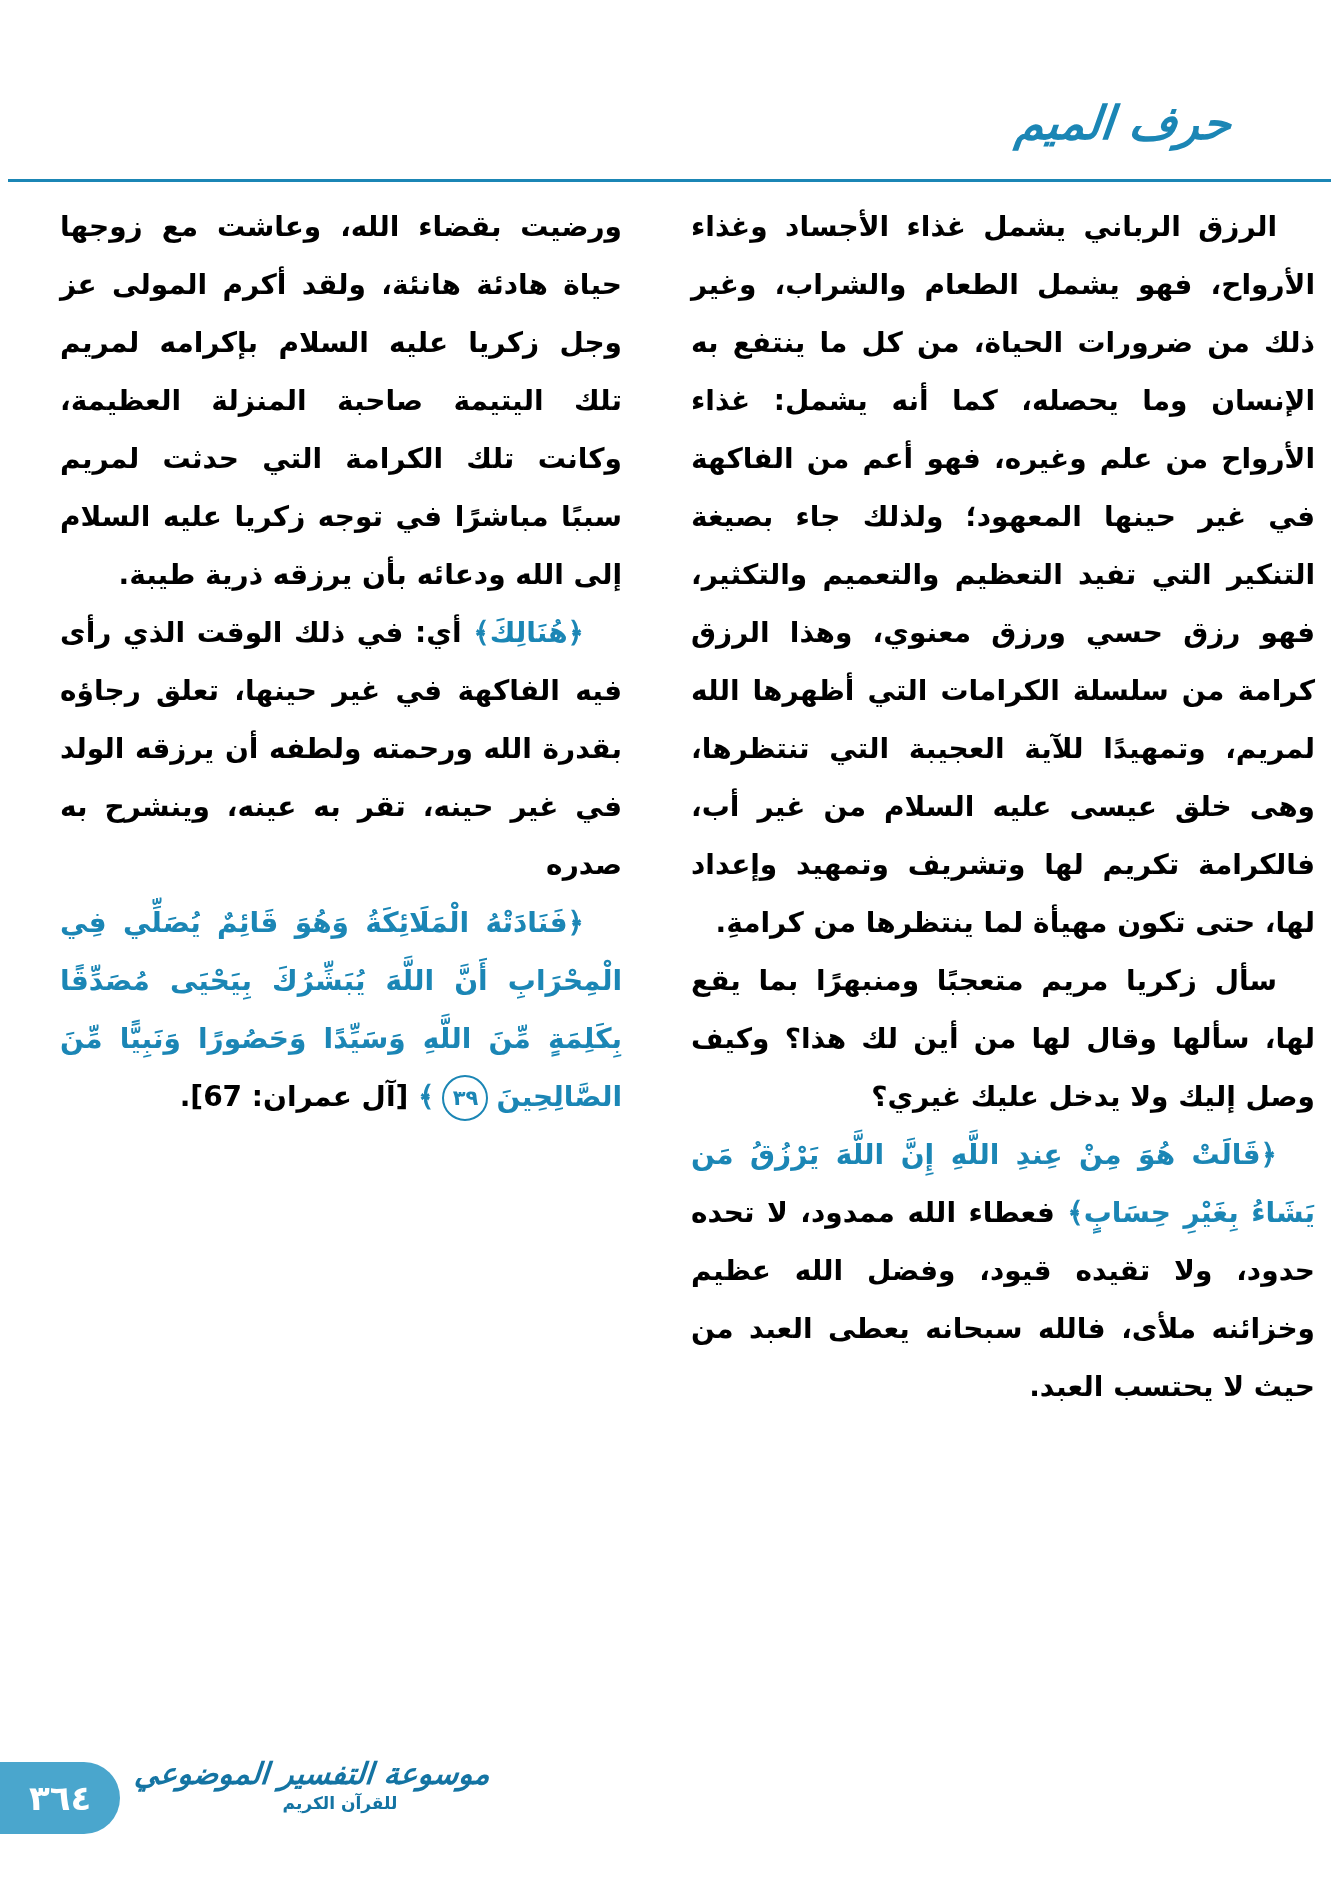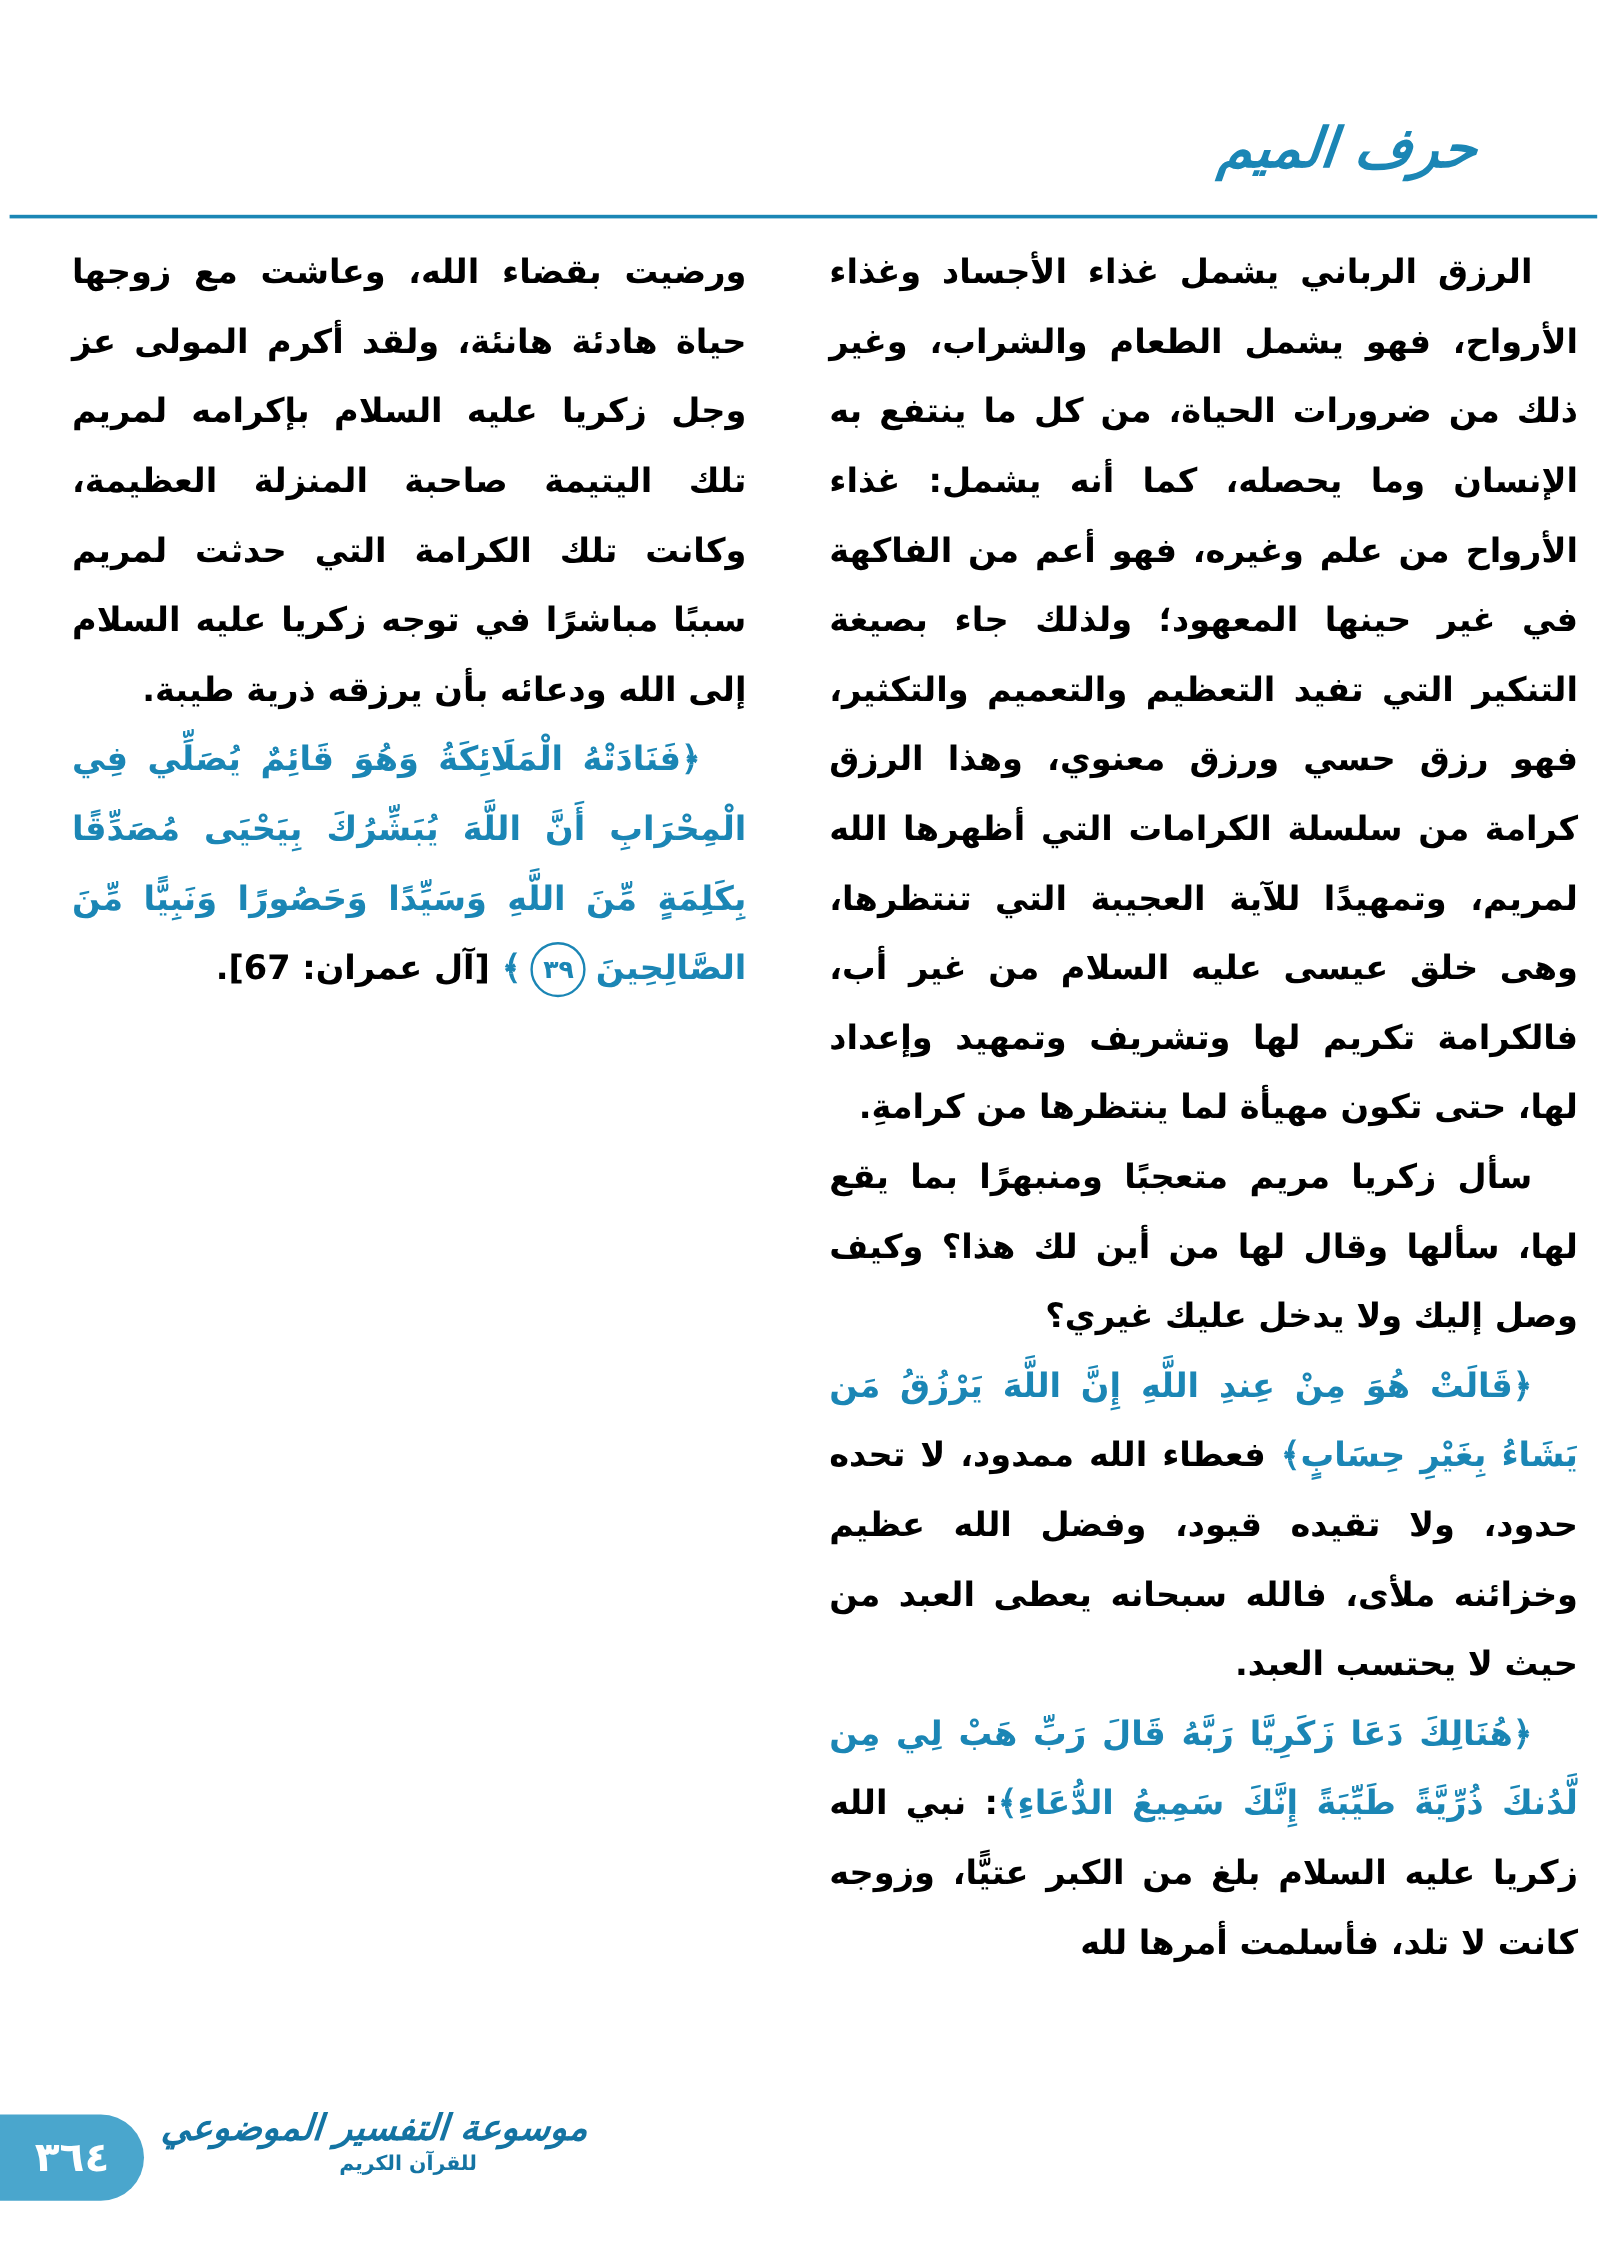--- a/index.html
+++ b/index.html
@@ -132,26 +132,26 @@
   <div class="header-rule"></div>
 
   <div class="col col-right">
     <p class="para indent"><span class="body-seg">الرزق الرباني يشمل غذاء الأجساد وغذاء الأرواح، فهو يشمل الطعام والشراب، وغير ذلك من ضرورات الحياة، من كل ما ينتفع به الإنسان وما يحصله، كما أنه يشمل: غذاء الأرواح من علم وغيره، فهو أعم من الفاكهة في غير حينها المعهود؛ ولذلك جاء بصيغة التنكير التي تفيد التعظيم والتعميم والتكثير، فهو رزق حسي ورزق معنوي، وهذا الرزق كرامة من سلسلة الكرامات التي أظهرها الله لمريم، وتمهيدًا للآية العجيبة التي تنتظرها، وهى خلق عيسى عليه السلام من غير أب، فالكرامة تكريم لها وتشريف وتمهيد وإعداد لها، حتى تكون مهيأة لما ينتظرها من كرامةِ.</span></p>
 
 
     <p class="para indent"><span class="body-seg">سأل زكريا مريم متعجبًا ومنبهرًا بما يقع لها، سألها وقال لها من أين لك هذا؟ وكيف وصل إليك ولا يدخل عليك غيري؟</span></p>
 
     <p class="para indent"><span class="quran">﴿قَالَتْ هُوَ مِنْ عِندِ اللَّهِ إِنَّ اللَّهَ يَرْزُقُ مَن يَشَاءُ بِغَيْرِ حِسَابٍ﴾</span><span class="body-seg"> فعطاء الله ممدود، لا تحده حدود، ولا تقيده قيود، وفضل الله عظيم وخزائنه ملأى، فالله سبحانه يعطى العبد من حيث لا يحتسب العبد.</span></p>
 
-    <p class="para indent"><span class="quran">﴿هُنَالِكَ دَعَا زَكَرِيَّا رَبَّهُ قَالَ رَبِّ هَبْ لِي مِن لَّدُنكَ ذُرِّيَّةً طَيِّبَةً إِنَّكَ سَمِيعُ الدُّعَاءِ﴾</span><span class="body-seg">: نبي الله زكريا عليه السلام بلغ من الكبر عتيًّا، وزوجه كانت لا تلد، فأسلمت أمرها لله</span></p>
   </div>
 
   <div class="col col-left">
     <p class="para"><span class="body-seg">ورضيت بقضاء الله، وعاشت مع زوجها حياة هادئة هانئة، ولقد أكرم المولى عز وجل زكريا عليه السلام بإكرامه لمريم تلك اليتيمة صاحبة المنزلة العظيمة، وكانت تلك الكرامة التي حدثت لمريم سببًا مباشرًا في توجه زكريا عليه السلام إلى الله ودعائه بأن يرزقه ذرية طيبة.</span></p>
 
+    <p class="para indent"><span class="quran">﴿هُنَالِكَ﴾</span><span class="body-seg"> أي: في ذلك الوقت الذي رأى فيه الفاكهة في غير حينها، تعلق رجاؤه بقدرة الله ورحمته ولطفه أن يرزقه الولد في غير حينه، تقر به عينه، وينشرح به صدره</span></p>
 
     <p class="para indent"><span class="quran">﴿فَنَادَتْهُ الْمَلَائِكَةُ وَهُوَ قَائِمٌ يُصَلِّي فِي الْمِحْرَابِ أَنَّ اللَّهَ يُبَشِّرُكَ بِيَحْيَى مُصَدِّقًا بِكَلِمَةٍ مِّنَ اللَّهِ وَسَيِّدًا وَحَصُورًا وَنَبِيًّا مِّنَ الصَّالِحِينَ</span><span class="verse-no">٣٩</span><span class="quran">﴾</span><span class="ref-seg"> [آل عمران: 67].</span></p>
   </div>
 
   <div class="footer-logo">
     <div class="logo-line1">موسوعة التفسير الموضوعي</div>
     <div class="logo-line2">للقرآن الكريم</div>
   </div>
 
   <div class="page-badge">

